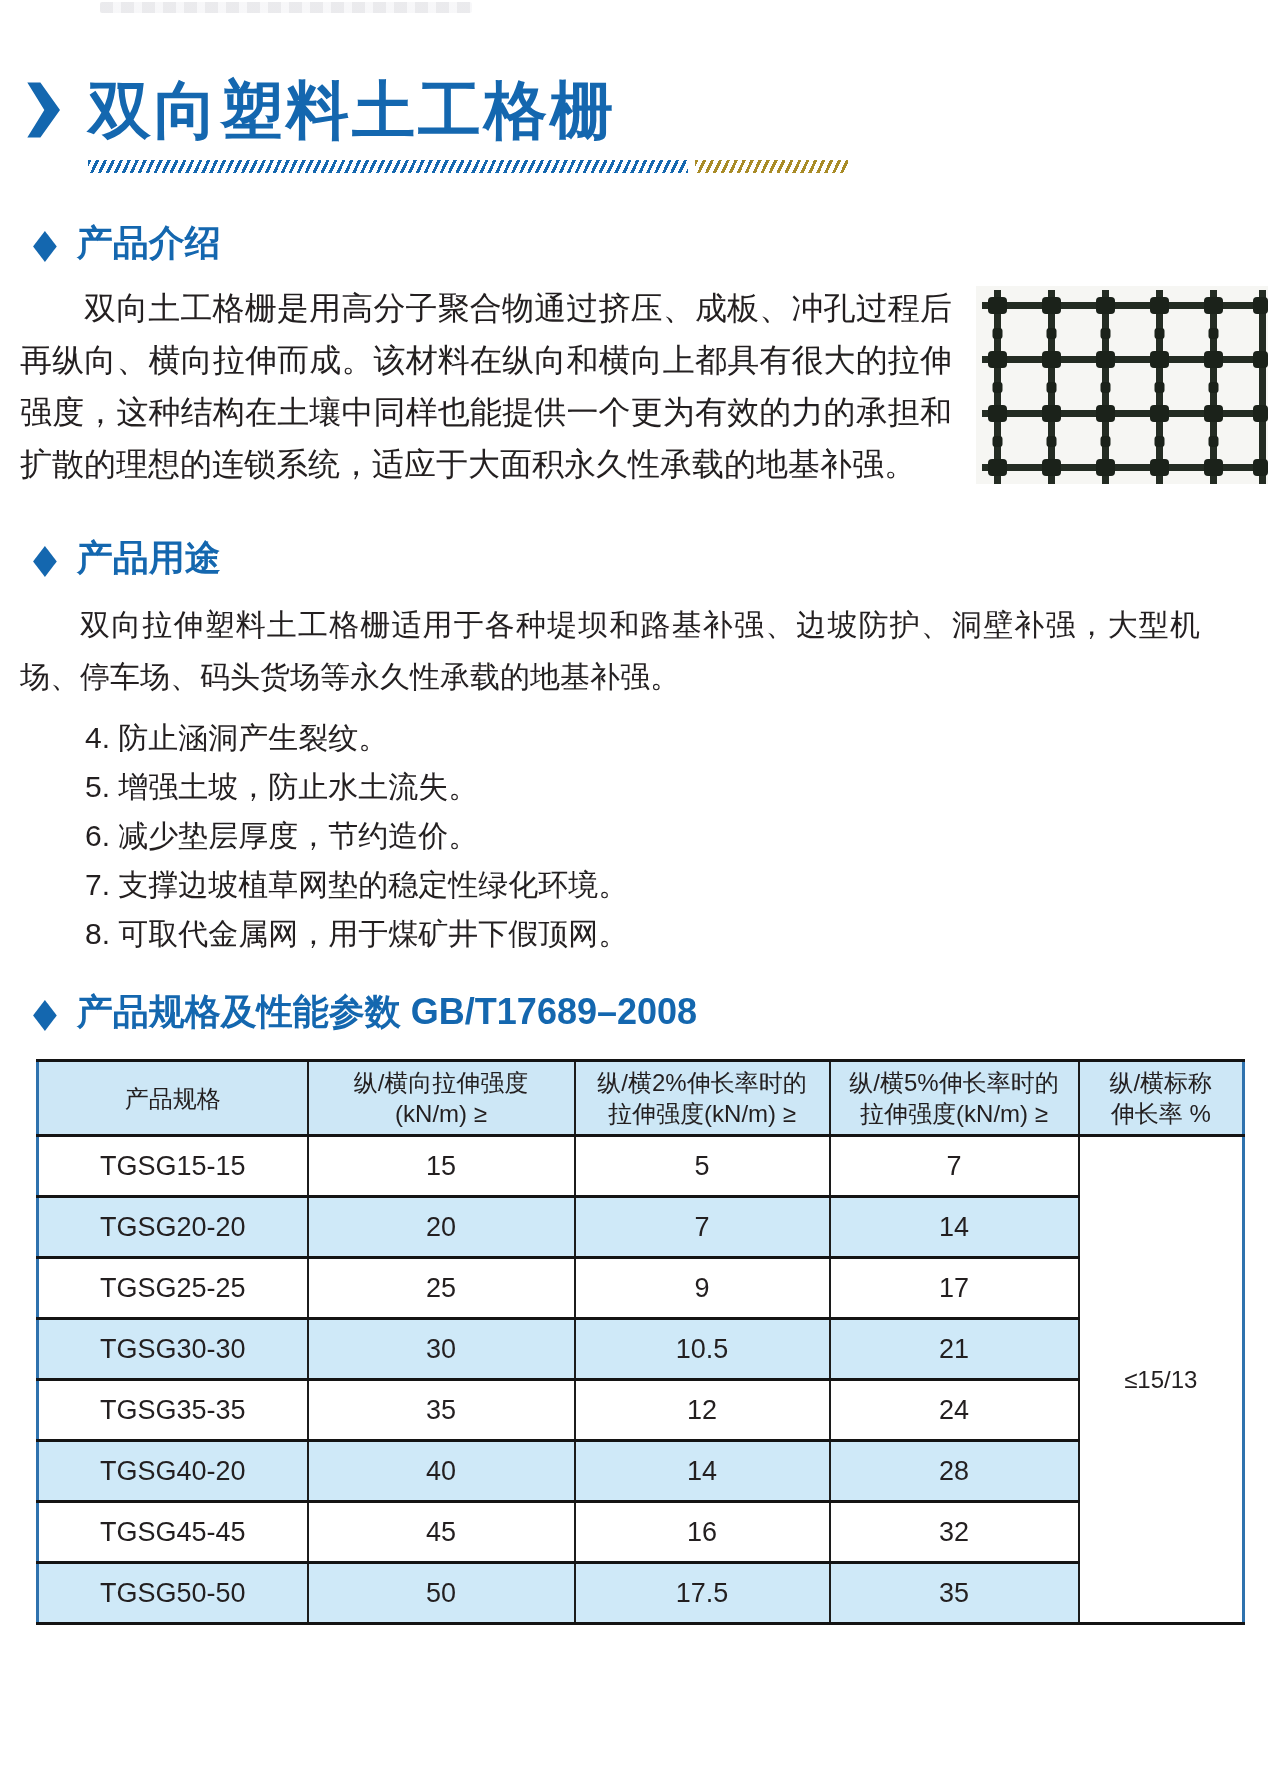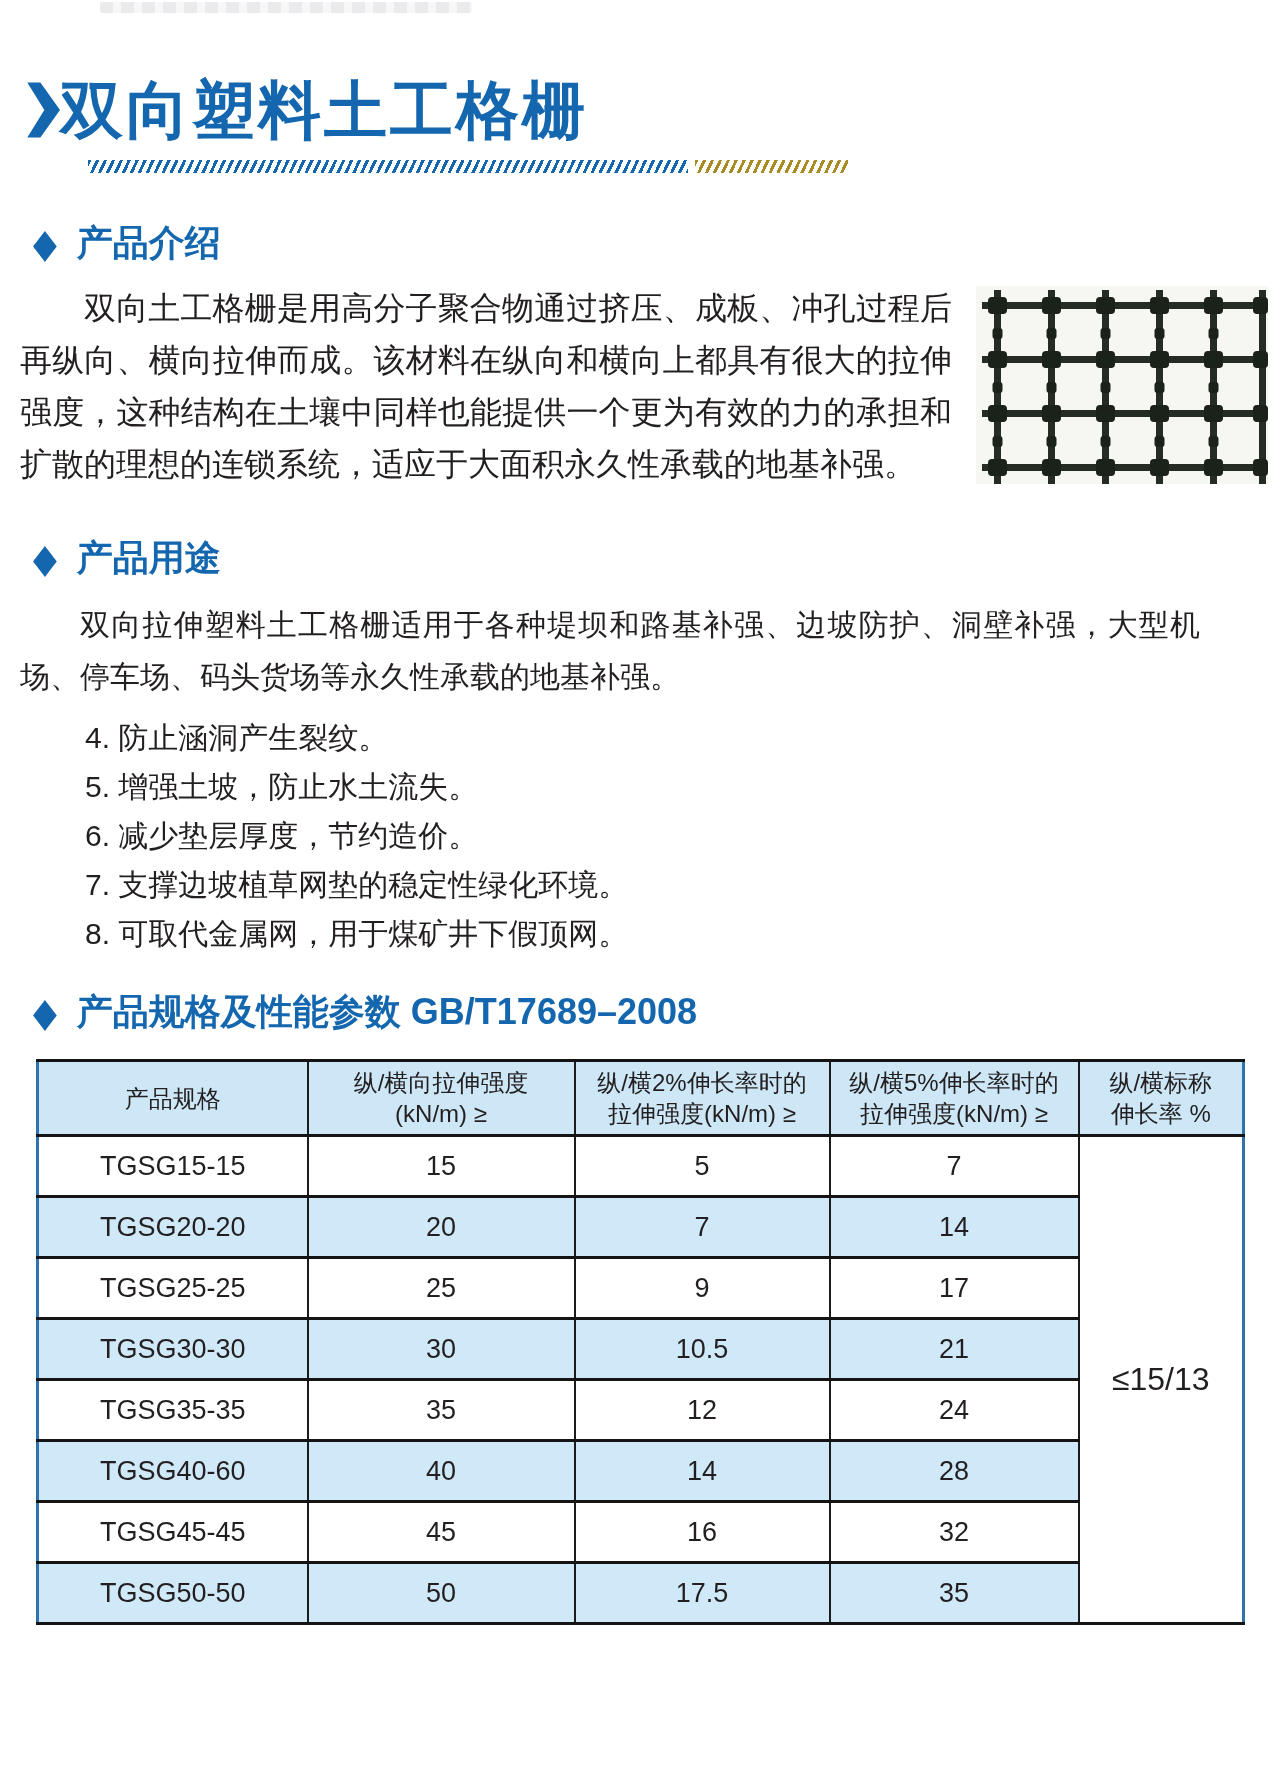--- a/index.html
+++ b/index.html
@@ -13,21 +13,21 @@
   }
 
   
   .top-ghost {
     position:absolute; top:2px; left:100px; width:372px; height:11px;
     background:repeating-linear-gradient(90deg,#e7e7ea 0 13px,#f6f6f8 13px 21px);
     opacity:.85; border-radius:2px;
   }
 
   
-  .title-row { display:flex; align-items:center; padding:74px 0 0 26px; }
+  .title-row { display:flex; align-items:center; gap:28px; padding:74px 0 0 26px; }
   .title-arrow svg { display:block; }
   .page-title {
     font-size:63px; font-weight:900; color:#1467af;
     font-family:"DejaVu Serif","Liberation Serif",serif;
     letter-spacing:3px; line-height:1.15;
   }
 
   
   .hatch-row { display:flex; margin:14px 0 0 88px; height:13px; gap:7px; }
   .hatch { height:13px; }
@@ -67,21 +67,21 @@
   }
   .spec-table th, .spec-table td {
     border-left:2px solid #1c1c1c; border-right:2px solid #1c1c1c;
     border-top:3px solid #141414; border-bottom:3px solid #141414;
     text-align:center; vertical-align:middle; padding:0;
   }
   .spec-table th { height:72px; background:#cde7f6; font-weight:normal; font-size:24px; }
   .spec-table th span { display:block; line-height:31px; }
   .spec-table td { height:58px; background:#ffffff; }
   .spec-table tr.alt td { background:#cfe9f8; }
-  .spec-table td.merged { background:#ffffff; font-size:32px;text-align:center; }
+  .spec-table td.merged { background:#ffffff; font-size:24px;text-align:center; }
 </style>
 </head>
 <body>
 
 <div class="page">
 
   <div class="top-ghost"></div>
 
   <div class="title-row">
     <span class="title-arrow">
@@ -246,21 +246,21 @@
         <td>10.5</td>
         <td>21</td>
       </tr>
       <tr>
         <td>TGSG35-35</td>
         <td>35</td>
         <td>12</td>
         <td>24</td>
       </tr>
       <tr class="alt">
-        <td>TGSG40-60</td>
+        <td>TGSG40-20</td>
         <td>40</td>
         <td>14</td>
         <td>28</td>
       </tr>
       <tr>
         <td>TGSG45-45</td>
         <td>45</td>
         <td>16</td>
         <td>32</td>
       </tr>

